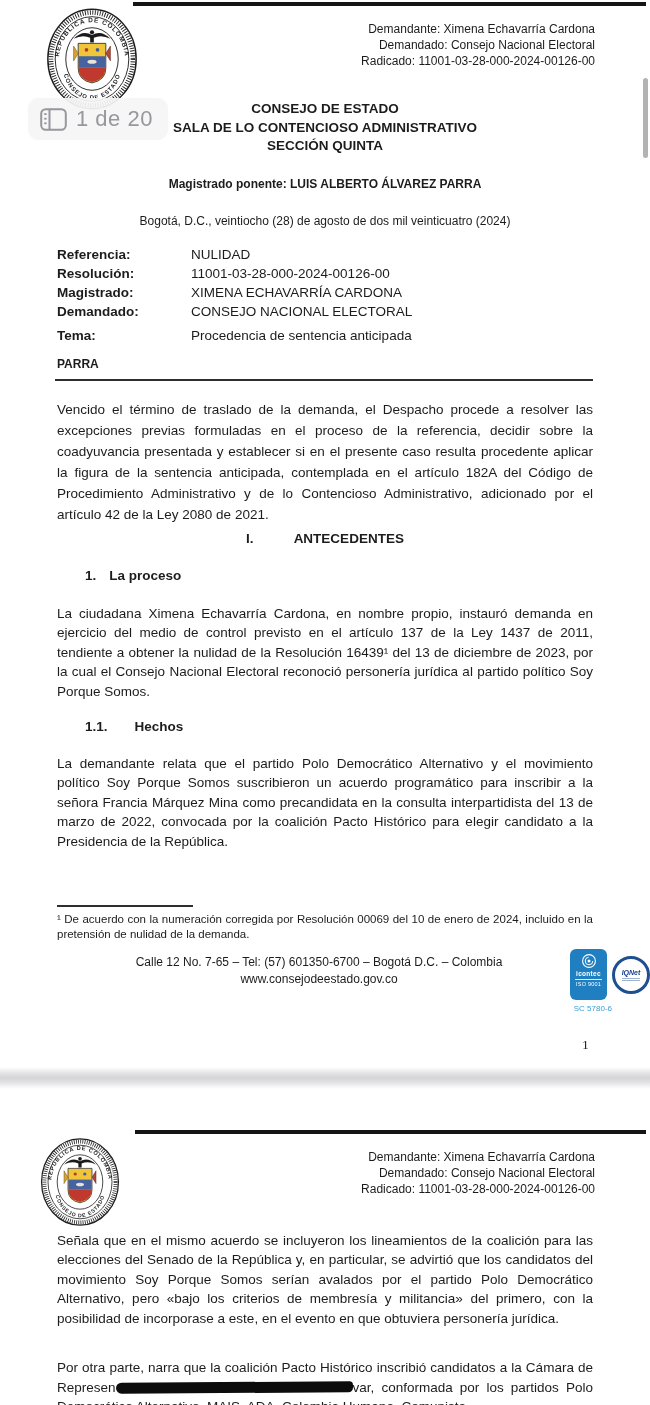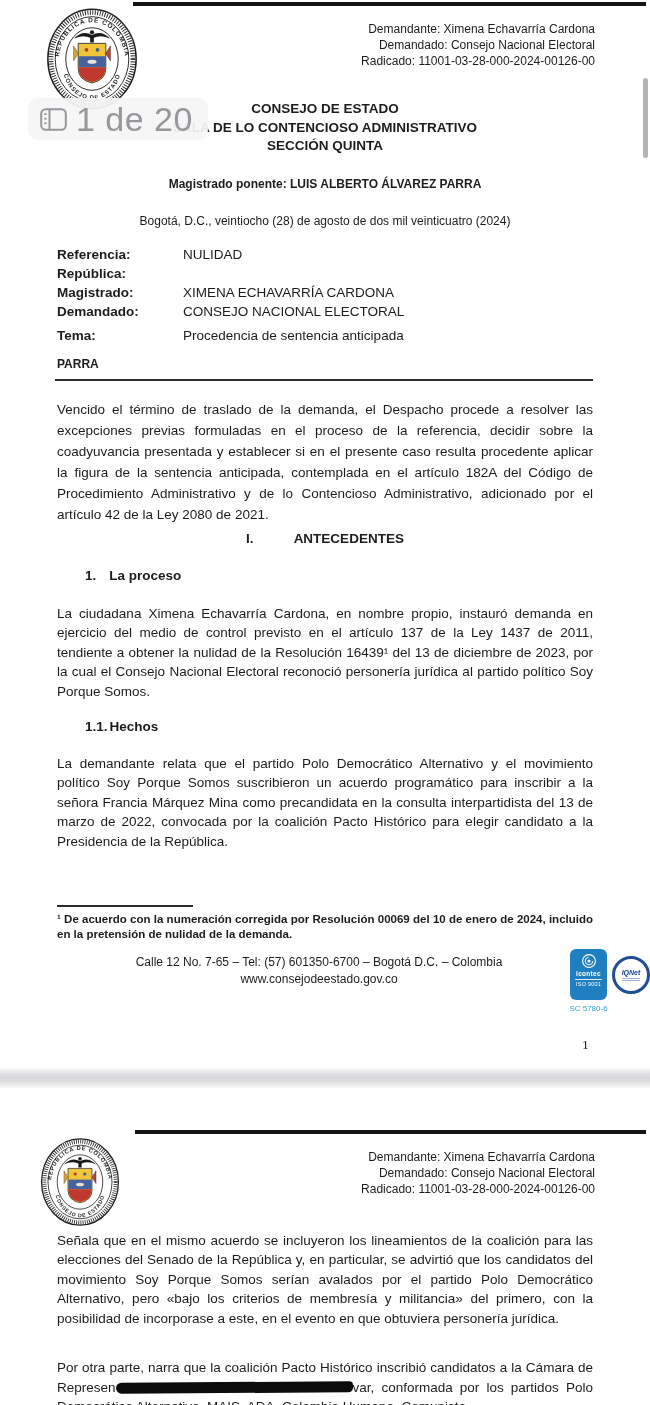--- a/index.html
+++ b/index.html
@@ -11,49 +11,49 @@
   
   .page-rule{background:#151515;height:4px;}
   
   .letterhead{text-align:right;font-size:12px;line-height:16px;color:#1c1c1e;}
   
   .pill{
     left:28px;top:98px;height:42px;display:flex;align-items:center;gap:9px;
     padding:0 15px 0 12px;border-radius:11px;background:rgba(245,245,246,.93);
     z-index:6;box-shadow:0 0 1px rgba(0,0,0,.06);
   }
-  .pill-label{font-size:34px;color:#97979c;letter-spacing:.5px;}
+  .pill-label{font-size:22px;color:#97979c;letter-spacing:.5px;}
   
   .scrollbar{right:2px;top:78px;width:5px;height:80px;border-radius:3px;background:#b3b3b6;}
   
   .center{left:0;right:0;text-align:center;}
   .bold{font-weight:bold;}
   .h-court{font-size:13.5px;line-height:18.5px;font-weight:bold;}
   .body-txt{font-size:12px;}
   .para{left:57px;width:536px;text-align:justify;font-size:13.5px;}
   .ref-table{left:57px;font-size:13.5px;line-height:19px;}
-  .ref-row{display:flex;}
+  .ref-row{display:flex;gap:8px;}
   .ref-label{width:126px;font-weight:bold;flex:0 0 auto;}
   .sec-heading{left:0;right:0;display:flex;justify-content:center;gap:40px;font-weight:bold;font-size:13.5px;}
   .sub-heading{display:flex;font-weight:bold;font-size:13.5px;}
   .rule{background:#2e2e2e;}
-  .footnote{left:57px;width:536px;font-size:11.5px;line-height:14.8px;text-align:justify;font-weight:bold;}
+  .footnote{left:57px;width:536px;font-size:11.5px;line-height:14.8px;text-align:justify;}
   .footer-lines{left:0;right:12px;text-align:center;font-size:12px;line-height:17px;}
   
   .icontec{left:570px;top:949px;width:37px;height:51px;border-radius:6px;background:#1f7fc0;
     display:flex;flex-direction:column;align-items:center;justify-content:flex-start;color:#fff;}
   .icontec-name{font-size:6.5px;font-weight:bold;letter-spacing:.3px;margin-top:1px;}
   .icontec-div{width:27px;height:1px;background:rgba(255,255,255,.85);margin:1.5px 0;}
   .icontec-iso{font-size:5.5px;letter-spacing:.2px;}
   .iqnet{left:612px;top:956px;width:38px;height:38px;border-radius:50%;background:#fff;
     border:3.5px solid #1d4f91;box-sizing:border-box;display:flex;flex-direction:column;
     align-items:center;justify-content:center;}
   .iqnet-label{font-size:7px;font-style:italic;font-weight:bold;color:#16418c;}
   .iqnet-line{width:18px;height:1px;background:#9db3cf;margin-top:1.5px;}
-  .cert-code{left:565px;top:1004px;width:47px;text-align:center;font-size:8px;color:#36a1d8;}
+  .cert-code{left:565px;top:1004px;width:47px;text-align:right;font-size:8px;color:#36a1d8;}
   .pagenum{left:582px;top:1037px;font-family:"Liberation Serif",serif;font-size:13.5px;color:#222;}
   
   .separator{left:0;top:1067px;width:650px;height:22px;
     background:linear-gradient(to bottom,#ffffff 0%,#e2e2e4 30%,#d5d5d7 50%,#e2e2e4 70%,#ffffff 100%);}
   
   .redaction{display:inline-block;width:237px;height:11px;background:#0c0c0c;
     border-radius:6px 4px 5px 6px;vertical-align:-1px;transform:rotate(-.35deg);}
 </style>
 </head>
 <body>
@@ -122,21 +122,22 @@
 
   <div class="abs center bold body-txt" style="top:177px;">Magistrado ponente: LUIS ALBERTO ÁLVAREZ PARRA</div>
   <div class="abs center body-txt" style="top:214px;">Bogotá, D.C., veintiocho (28) de agosto de dos mil veinticuatro (2024)</div>
 
   <div class="abs ref-table" style="top:245px;">
     <div class="ref-row">
       <span class="ref-label">Referencia:</span>
       <span>NULIDAD</span>
     </div>
     <div class="ref-row">
-      <span class="ref-label">República:</span>
+      <span class="ref-label">Resolución:</span>
+      <span>11001-03-28-000-2024-00126-00</span>
     </div>
     <div class="ref-row">
       <span class="ref-label">Magistrado:</span>
       <span>XIMENA ECHAVARRÍA CARDONA</span>
     </div>
     <div class="ref-row">
       <span class="ref-label">Demandado:</span>
       <span>CONSEJO NACIONAL ELECTORAL</span>
     </div>
   </div>
@@ -157,21 +158,21 @@
     <span>ANTECEDENTES</span>
   </div>
 
   <div class="abs sub-heading" style="left:85px;top:568px;gap:13px;">
     <span>1.</span>
     <span>La proceso</span>
   </div>
 
   <div class="abs para" style="top:604px;line-height:19.4px;">La ciudadana Ximena Echavarría Cardona, en nombre propio, instauró demanda en ejercicio del medio de control previsto en el artículo 137 de la Ley 1437 de 2011, tendiente a obtener la nulidad de la Resolución 16439¹ del 13 de diciembre de 2023, por la cual el Consejo Nacional Electoral reconoció personería jurídica al partido político Soy Porque Somos.</div>
 
-  <div class="abs sub-heading" style="left:85px;top:719px;gap:2px;">
+  <div class="abs sub-heading" style="left:85px;top:719px;gap:27px;">
     <span>1.1.</span>
     <span>Hechos</span>
   </div>
 
   <div class="abs para" style="top:754px;line-height:19.4px;">La demandante relata que el partido Polo Democrático Alternativo y el movimiento político Soy Porque Somos suscribieron un acuerdo programático para inscribir a la señora Francia Márquez Mina como precandidata en la consulta interpartidista del 13 de marzo de 2022, convocada por la coalición Pacto Histórico para elegir candidato a la Presidencia de la República.</div>
 
   <div class="abs rule" style="left:57px;top:905px;width:136px;height:1.5px;"></div>
   <div class="abs footnote" style="top:912px;">¹ De acuerdo con la numeración corregida por Resolución 00069 del 10 de enero de 2024, incluido en la pretensión de nulidad de la demanda.</div>
 
   <div class="abs footer-lines" style="top:954px;">

